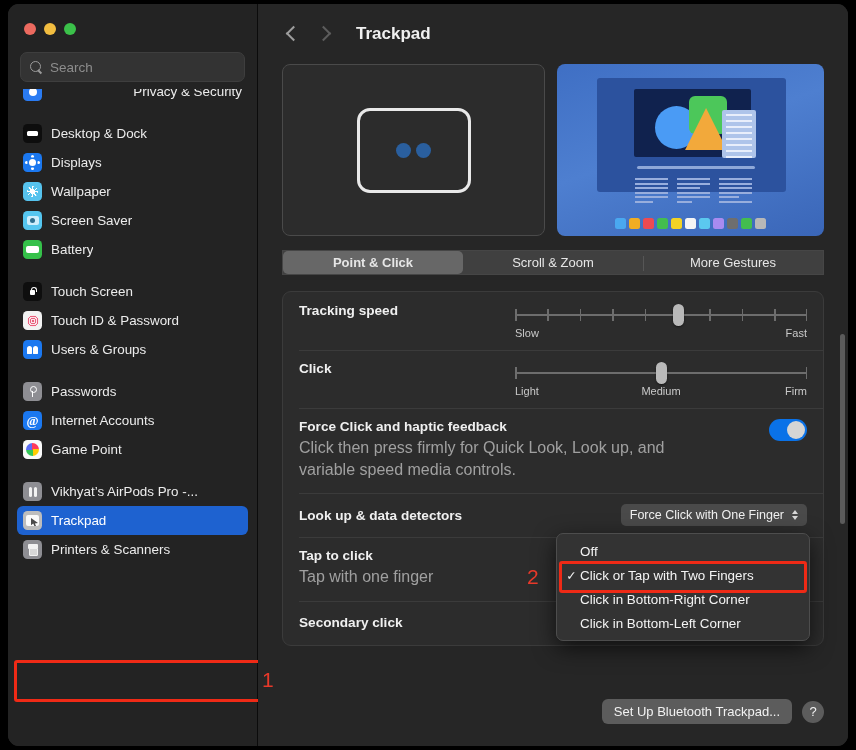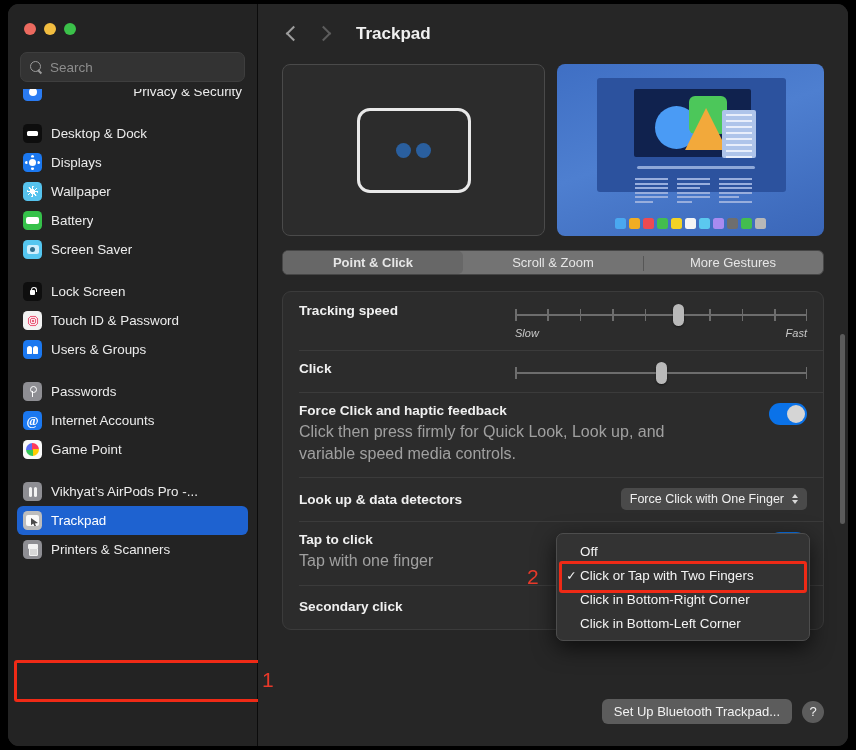--- a/index.html
+++ b/index.html
@@ -213,23 +213,23 @@
   .pr-cols   { position:absolute; left: 38px; top: 100px; right: 34px; display:flex; gap: 9px; }
   .pr-col    { flex: 1; }
   .pr-col i  { display:block; height: 2px; background: #98aedd; margin-bottom: 2.5px; }
   .pr-dock   { position:absolute; left: 0; right: 0; bottom: 7px; display:flex;
                justify-content:center; gap: 3px; }
   .pr-dock span { width: 11px; height: 11px; border-radius: 2.5px; display:block; }
 
   #tabbar {
     margin: 14px 24px 0 24px;
     height: 25px;
-    background: #737373;
+    background: #404040;
     border: 1px solid #464646;
-    border-radius: 6px;
+    border-radius: 0;
     display: flex; align-items: center;
     overflow: hidden;
   }
   .tab {
     flex: 1; height: 100%; display: flex; align-items: center; justify-content: center;
     font-size: 13px; color: #e6e6e6; position: relative;
   }
   .tab.active { background: #676767; border-radius: 5px; font-weight: 600; }
   .tab + .tab::before {
     content: ""; position: absolute; left: 0; top: 5px; height: 15px; width: 1px; background: #565656;
@@ -244,21 +244,21 @@
     overflow: hidden;
   }
   .row { padding: 11px 16px; position: relative; }
   .row + .row::before {
     content: ""; position: absolute; left: 16px; right: 0; top: 0; height: 1px; background: #3b3b3b;
   }
   .row-flex { display: flex; align-items: flex-start; justify-content: space-between; gap: 16px; }
   .row-title { font-size: 13.6px; color: #f0f0f0; font-weight: 600; }
   .row-sub { font-size: 16px; color: #a0a0a0; margin-top: 3px; line-height: 1.35; max-width: 420px; }
 
-  .slider-wrap { width: 292px; flex: 0 0 292px; padding-top: 4px; font-style: italic; }
+  .slider-wrap { width: 292px; flex: 0 0 292px; padding-top: 4px; }
   .slider { position: relative; height: 16px; }
   .slider .track { position: absolute; left: 0; right: 0; top: 7px; height: 2px; background: #6d6d6d; }
   .slider .tick { position: absolute; top: 2px; width: 1.5px; height: 12px; background: #6d6d6d; }
   .slider .knob { position: absolute; top: 0; width: 11px; height: 22px; margin-top: -3px;
                   background: #b9b9b9; border-radius: 6px; margin-left: -5.5px;
                   box-shadow: 0 1px 2px rgba(0,0,0,.5); }
   .slider-labels { display: flex; justify-content: space-between; font-size: 11px;
                    color: #c9c9c9; margin-top: 4px; }
   .slider-labels span.mid { position: absolute; left: 50%; transform: translateX(-50%); }
   .slider-labels-rel { position: relative; }
@@ -350,41 +350,41 @@
           </span>
         <span class="sb-label">Displays</span>
       </div>
       <div class="sb-item">
         <span class="sb-icon ic-wallpaper">
             <span class="flower"></span>
           </span>
         <span class="sb-label">Wallpaper</span>
       </div>
       <div class="sb-item">
-        <span class="sb-icon ic-battery">
-            <span class="batt"></span>
-          </span>
-        <span class="sb-label">Battery</span>
-      </div>
-      <div class="sb-item">
         <span class="sb-icon ic-saver">
             <span class="saverbox">
               <span class="moon"></span>
             </span>
           </span>
         <span class="sb-label">Screen Saver</span>
       </div>
+      <div class="sb-item">
+        <span class="sb-icon ic-battery">
+            <span class="batt"></span>
+          </span>
+        <span class="sb-label">Battery</span>
+      </div>
 
       <div class="sb-gap"></div>
 
       <div class="sb-item">
         <span class="sb-icon ic-lock">
             <span class="padlock"></span>
           </span>
-        <span class="sb-label">Lock Screen</span>
+        <span class="sb-label">Touch Screen</span>
       </div>
       <div class="sb-item">
         <span class="sb-icon ic-touchid">
             <span class="fprint"></span>
           </span>
         <span class="sb-label">Touch ID &amp; Password</span>
       </div>
       <div class="sb-item">
         <span class="sb-icon ic-users">
             <span class="people">
@@ -553,20 +553,25 @@
 
       <div class="row row-flex">
         <div class="row-title">Click</div>
         <div class="slider-wrap">
           <div class="slider">
             <div class="track"></div>
             <div class="tick" style="left:0%"></div>
               <div class="tick" style="left:99.5%"></div>
             <div class="knob" style="left:50%"></div>
           </div>
+          <div class="slider-labels slider-labels-rel">
+            <span>Light</span>
+            <span class="mid">Medium</span>
+            <span>Firm</span>
+          </div>
         </div>
       </div>
 
       <div class="row row-flex" style="padding-bottom:13px;">
         <div>
           <div class="row-title">Force Click and haptic feedback</div>
           <div class="row-sub">Click then press firmly for Quick Look, Look up, and variable speed media controls.</div>
         </div>
         <div class="toggle">
             <span class="tk"></span>

